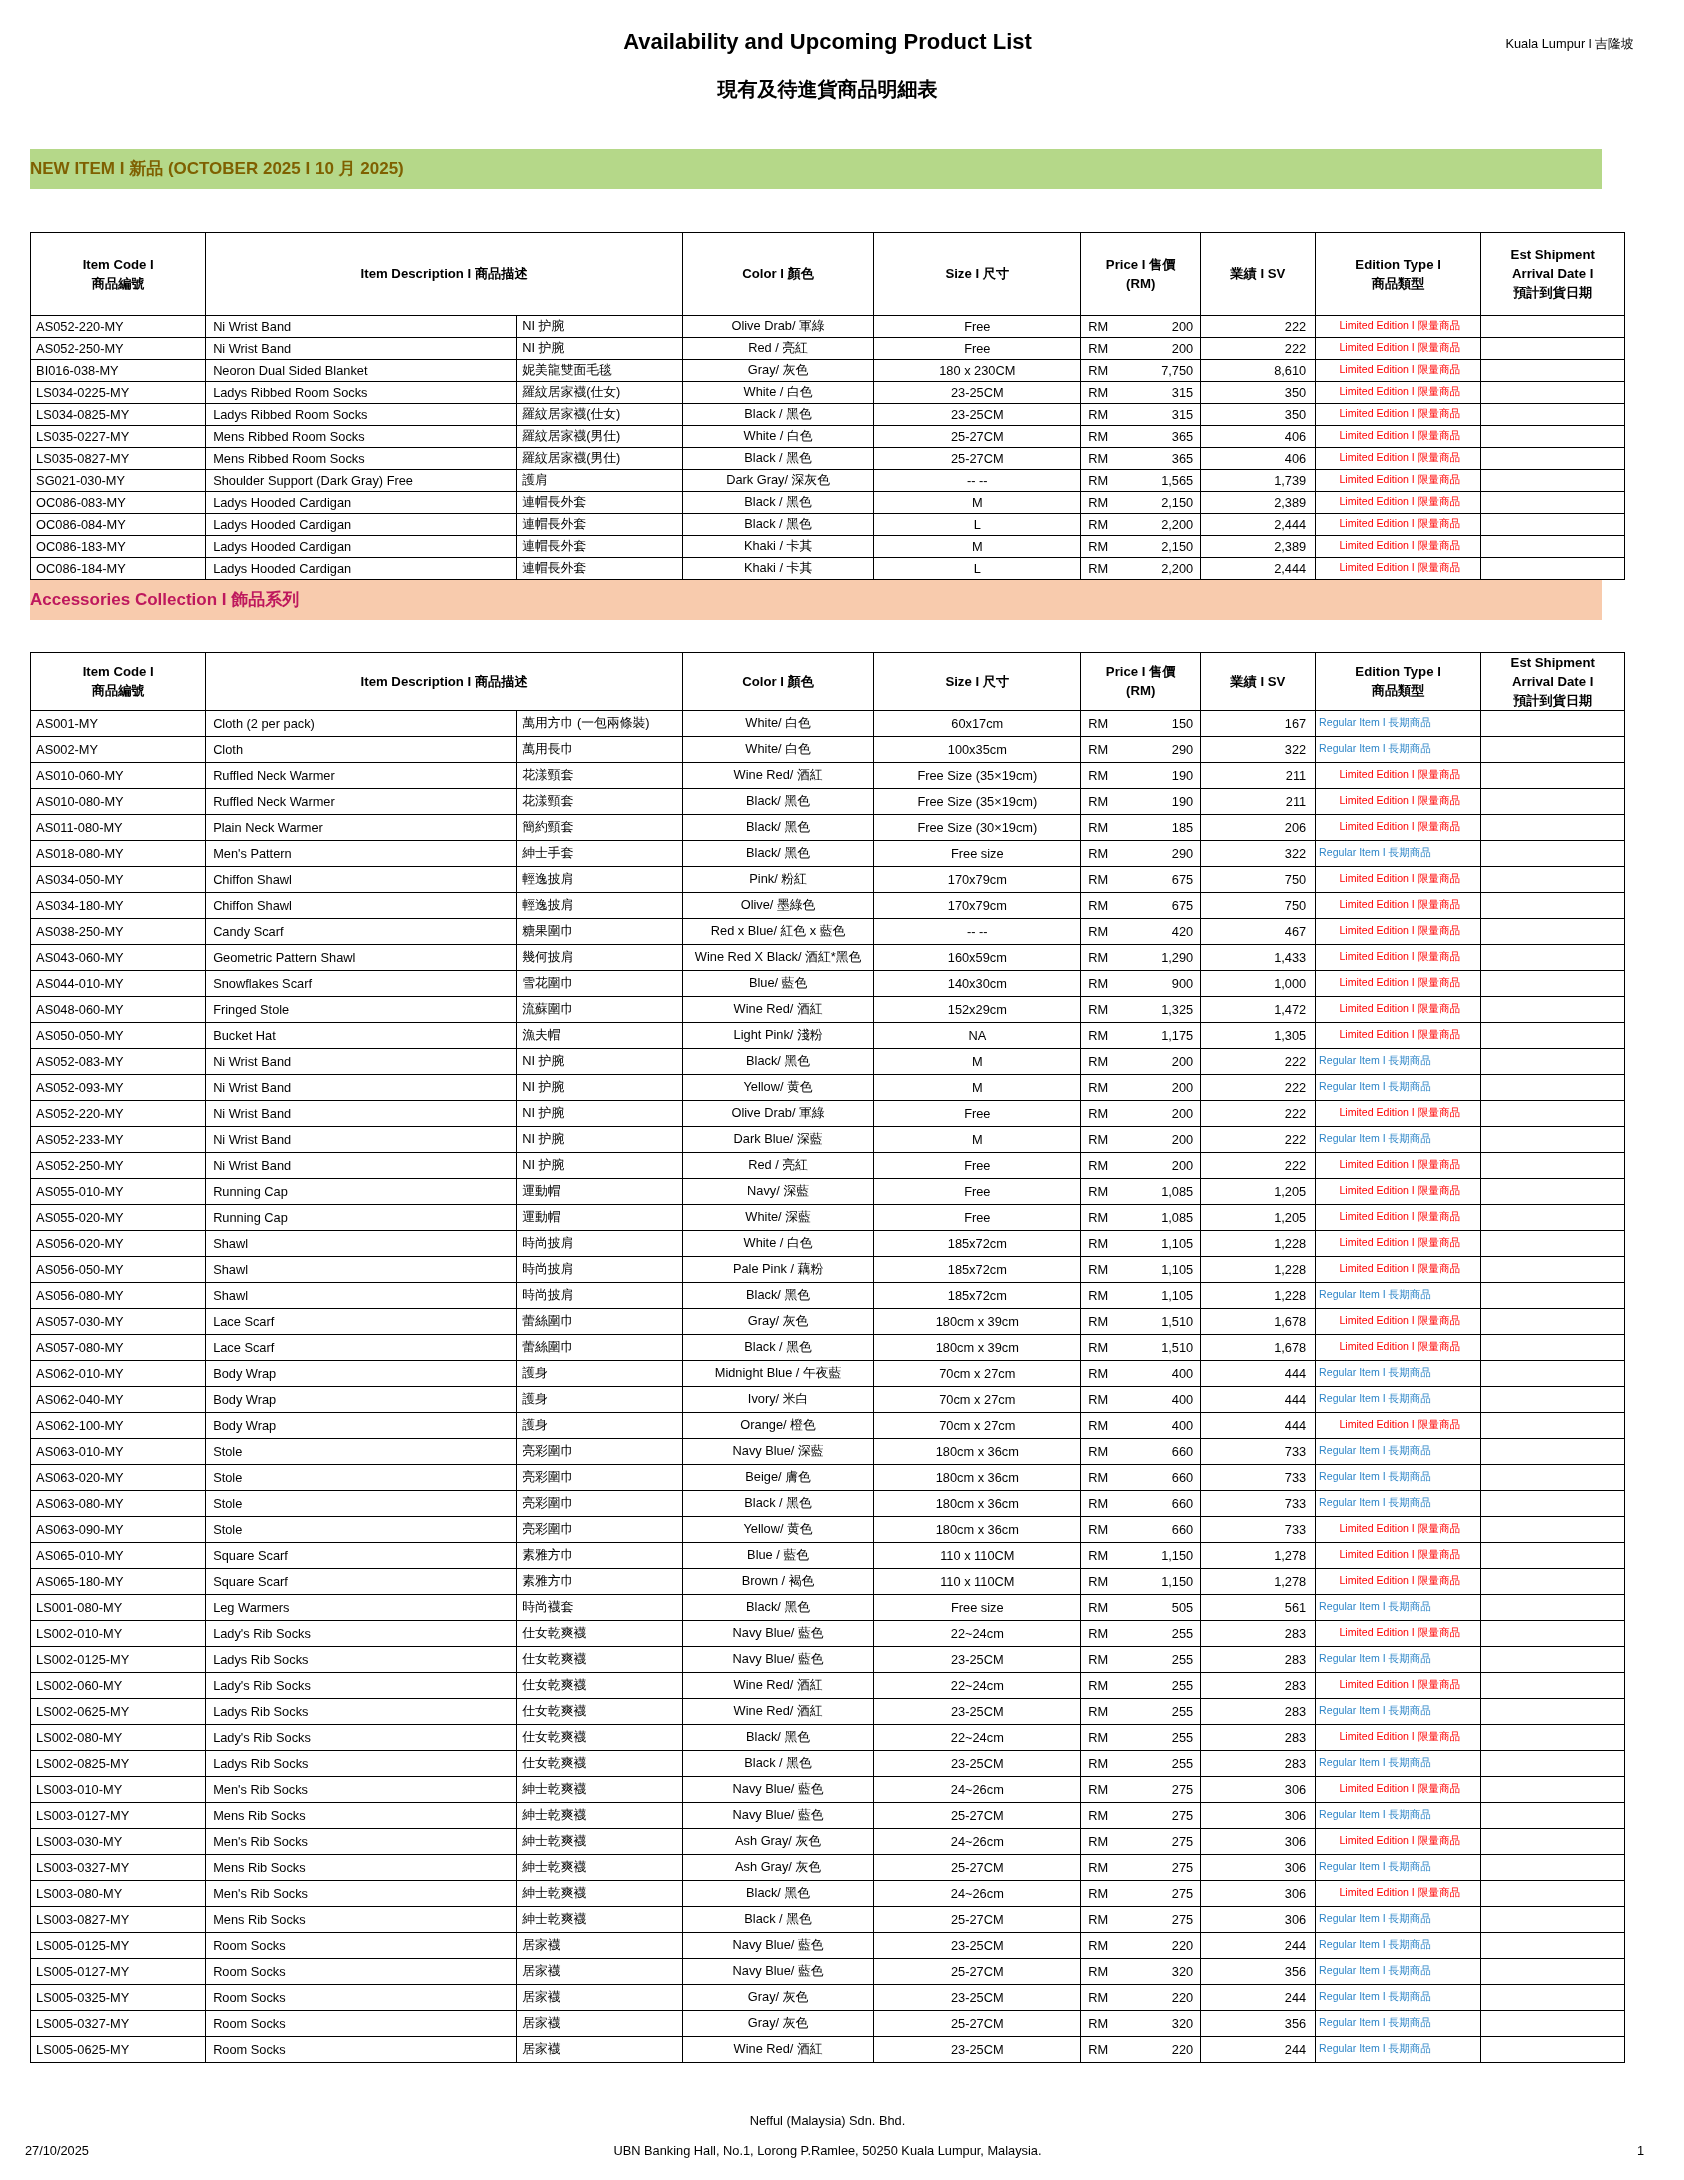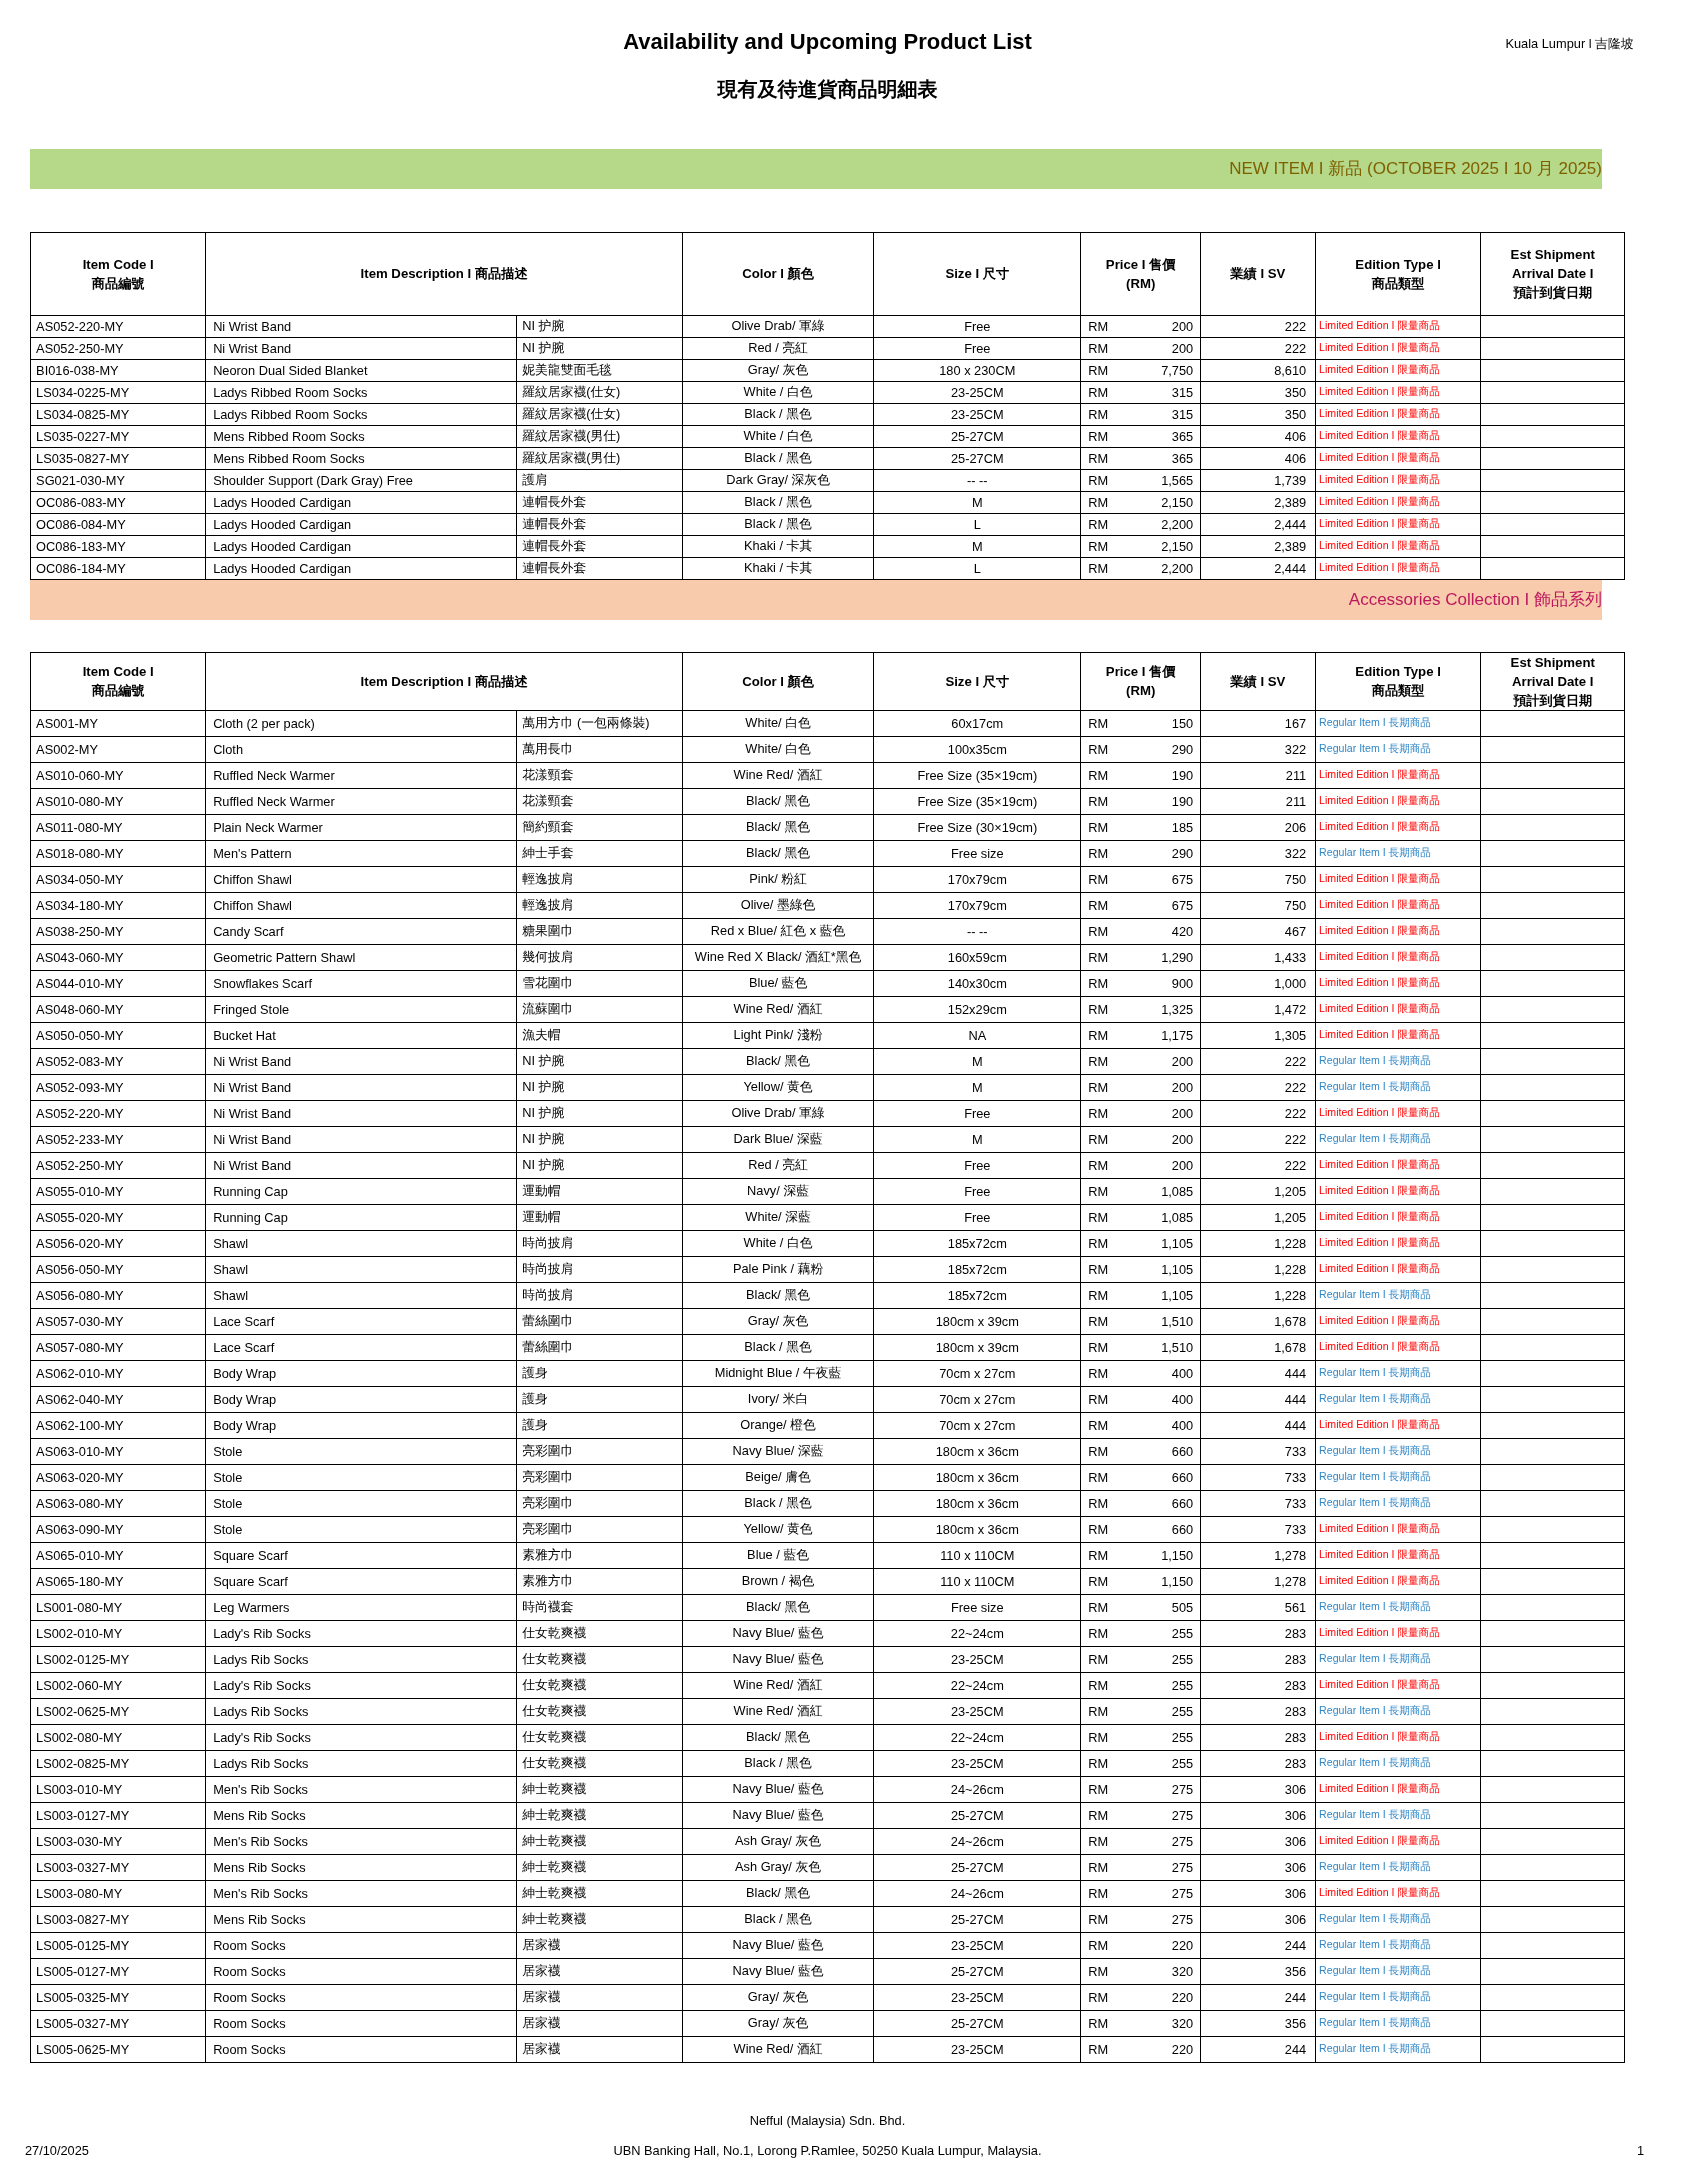--- a/index.html
+++ b/index.html
@@ -5,22 +5,22 @@
   html,body{margin:0;padding:0;background:#ffffff;}
   body{
     width:1685px;height:2181px;position:relative;overflow:hidden;
     font-family:"Liberation Sans","DejaVu Sans",sans-serif;color:#000;
   }
   .content{width:1595px;margin-left:30px;position:relative;}
   .location{position:absolute;top:10px;right:-8.5px;font-size:12.8px;white-space:nowrap;}
   .title{margin-top:25.6px;text-align:center;font-size:22px;font-weight:bold;line-height:31px;}
   .subtitle{text-align:center;font-size:20px;font-weight:bold;line-height:37px;margin-top:14px;}
   .banner{
-    width:1572px;height:40px;line-height:40px;text-align:right;
-    font-size:17px;font-weight:normal;
+    width:1572px;height:40px;line-height:40px;text-align:left;
+    font-size:17px;font-weight:bold;
   }
   .banner-green{margin-top:41px;background:var(--banner-green,#B5D889);color:var(--banner-text,#7F6000);}
   .banner-peach{background:var(--banner-peach,#F8CBAD);color:#be185d;}
   table{border-collapse:collapse;width:100%;table-layout:fixed;border:1.7px solid #000;}
   .t1{margin-top:43px;}
   .t2{margin-top:32px;}
   th,td{border:0.9px solid #000;padding:0;overflow:hidden;white-space:nowrap;}
   thead th{
     text-align:center;vertical-align:middle;font-weight:bold;font-size:13.2px;
     border-bottom:1.7px solid #000;background:#fff;line-height:19px;
@@ -34,21 +34,21 @@
   td.den{text-align:left;padding-left:6.8px;}
   td.dzh{text-align:left;padding-left:5.1px;}
   td.col{text-align:center;}
   td.siz{text-align:center;}
   td.pri{padding:0;}
   td.pri .pricewrap{display:flex;justify-content:space-between;align-items:center;}
   td.pri .rm{padding-left:6.8px;}
   td.pri .pv{padding-right:6.8px;text-align:right;}
   td.sv{text-align:right;padding-right:8.5px;}
   td.ed{font-size:10.6px;padding-left:3.4px;text-align:left;}
-  td.ed.limited{color:var(--limited-red,#FF0000);}
+  td.ed.limited{color:var(--limited-red,#FF0000);text-align:center;}
   td.ed.regular{color:var(--regular-blue,#2E86C8);}
   tr.group-start td{border-top:1.7px solid #000;}
   .footer-company{margin-top:49px;text-align:center;font-size:12.8px;line-height:17px;}
   .footer-line{margin-top:13.6px;position:relative;font-size:12.8px;line-height:17px;height:19px;}
   .footer-date{position:absolute;left:-5.1px;top:0;}
   .footer-address{text-align:center;}
   .footer-page{position:absolute;right:-19px;top:0;}
 </style>
 </head>
 <body>

